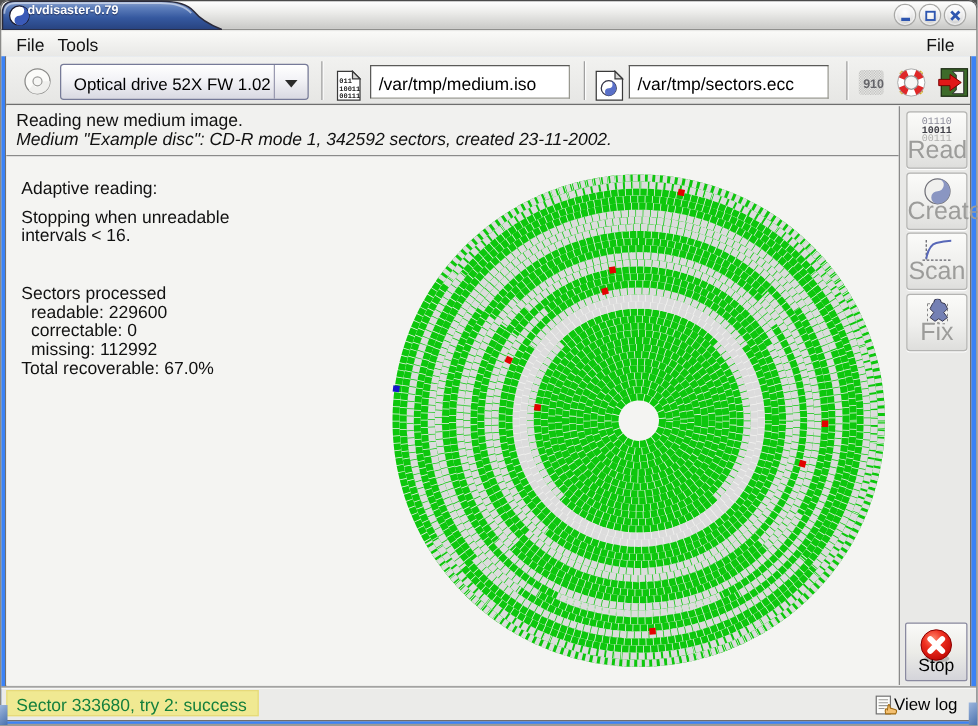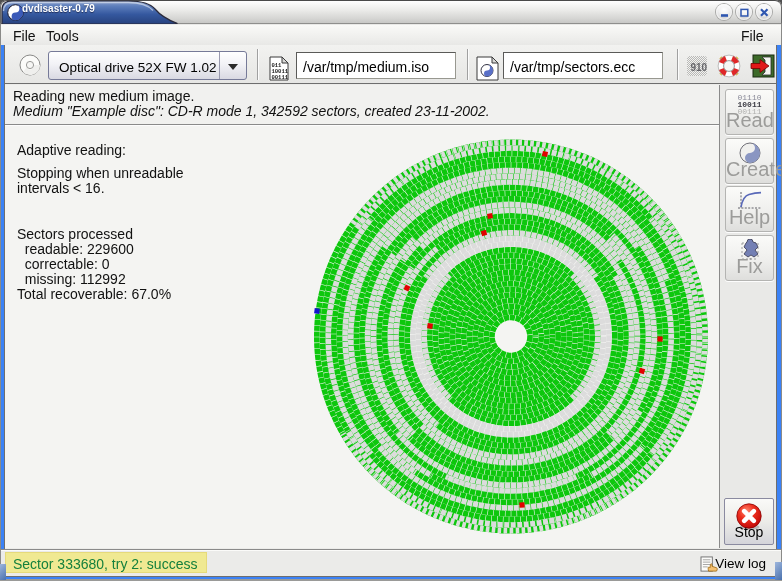--- a/index.html
+++ b/index.html
@@ -257,21 +257,21 @@
               <circle cx="11" cy="16" r="1.7" fill="#8a96c2"></circle>
         </svg>
         <div class="lbl">Create</div>
       </div>
 
       <div class="sbtn" style="top:101.2px">
         <svg style="margin-top:4px" width="26" height="20" viewBox="0 0 26 20">
           <path d="M4,1 L4,17 M1,17 L24,17" stroke="#606068" stroke-width="1" stroke-dasharray="2 1.4" fill="none"></path>
           <path d="M4,16 Q6,5 12,3.4 T24,1.6" stroke="#5868b8" stroke-width="1.6" fill="none"></path>
         </svg>
-        <div class="lbl">Help</div>
+        <div class="lbl">Scan</div>
       </div>
 
       <div class="sbtn" style="top:149.8px">
         <svg style="margin-top:3px" width="24" height="24" viewBox="0 0 24 24">
           <path d="M4,4 L20,4 M4,20 L20,20 M4,4 L4,20 M20,4 L20,20" stroke="#888" stroke-width=".8" stroke-dasharray="2 2"></path>
           <path d="M9,3 a3,3 0 0 1 6,0 l3,1 2,4 -3,3 3,4 -4,3 -3,-2 -3,2 -4,-3 3,-4 -3,-3 2,-4 Z" fill="#7480b4" stroke="#3a3a50" stroke-width=".8"></path>
         </svg>
         <div class="lbl">Fix</div>
       </div>
 

